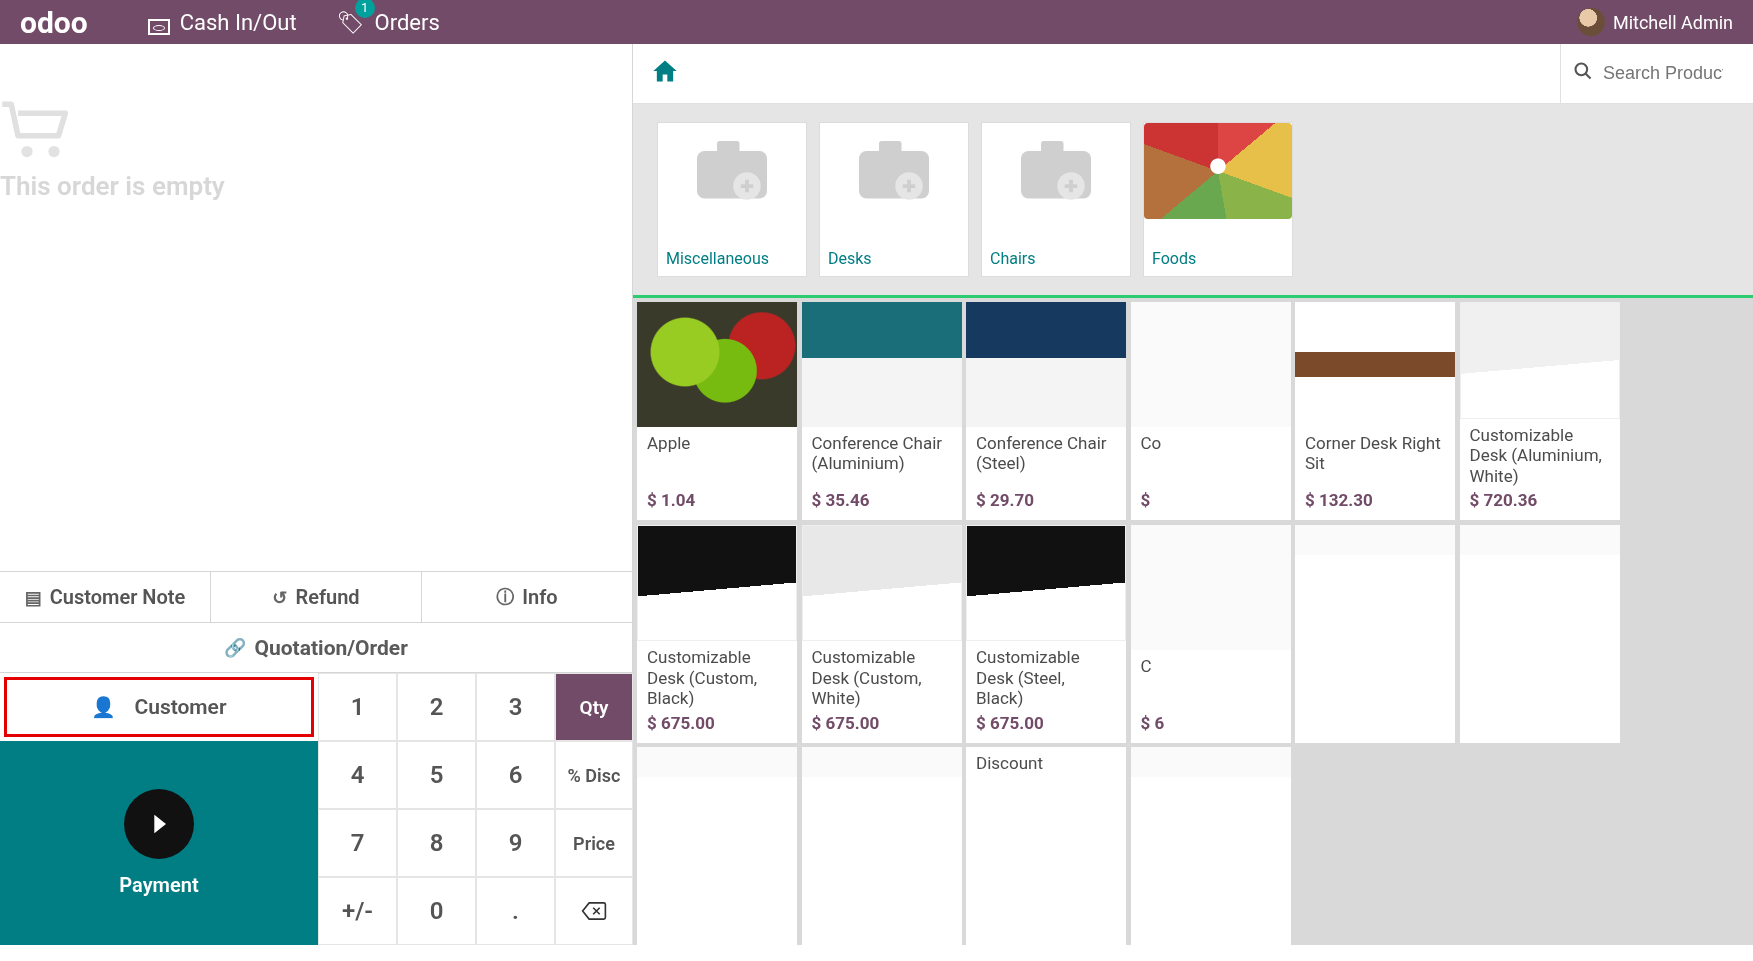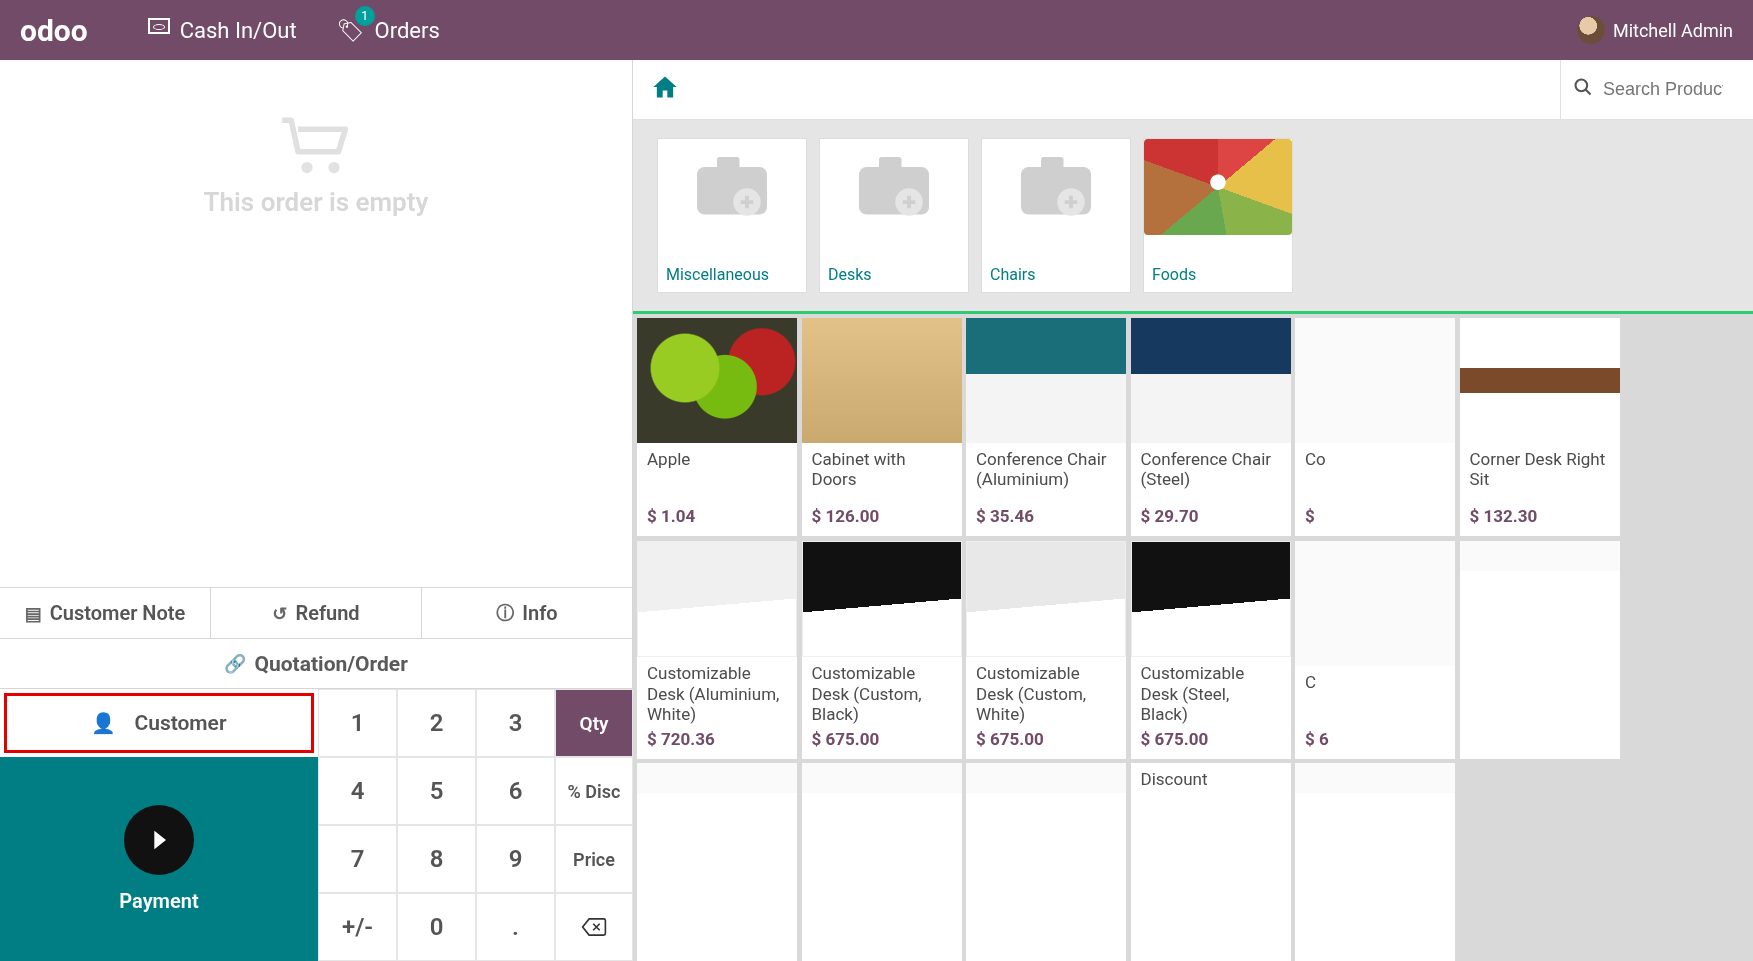--- a/index.html
+++ b/index.html
@@ -1,37 +1,37 @@
 <!DOCTYPE html>
 <html><head>
 <meta charset="utf-8">
 <style>
   * { box-sizing: border-box; margin: 0; padding: 0; }
   html, body { height: 100%; }
   body { font-family: -apple-system, BlinkMacSystemFont, "Segoe UI", Roboto, "Lato", sans-serif; font-size: 16px; color: #333; overflow: hidden; }
 
   
-  .topbar { background: #714b67; height: 60px; display: flex; align-items: center; padding: 0 20px; color: #fff; }
+  .topbar { background: #714b67; height: 44px; display: flex; align-items: center; padding: 0 20px; color: #fff; }
   .logo { font-weight: 700; font-size: 30px; letter-spacing: 0; color: #fff; margin-right: 60px; }
   .top-actions { display: flex; gap: 40px; align-items: center; flex: 1; }
-  .top-action { display: flex; align-items: flex-start; gap: 10px; font-size: 22px; cursor: pointer; color: #fff; }
+  .top-action { display: flex; align-items: flex-end; gap: 10px; font-size: 22px; cursor: pointer; color: #fff; }
   .icon-box { width: 22px; height: 16px; border: 2px solid #fff; position: relative; }
   .icon-box::before { content: ""; position: absolute; left: 3px; right: 3px; top: 4px; height: 4px; border: 1.5px solid #fff; border-radius: 50%; }
   .badge-wrap { position: relative; }
   .badge { position: absolute; top: -12px; right: -10px; background: #00a09d; color: #fff; font-size: 13px; border-radius: 50%; width: 20px; height: 20px; display: flex; align-items: center; justify-content: center; }
   .tag-icon { font-size: 22px; transform: rotate(0deg); }
   .user-area { display: flex; align-items: center; gap: 8px; font-size: 18px; cursor: pointer; }
   .avatar { width: 28px; height: 28px; border-radius: 50%; background: radial-gradient(circle at 40% 35%, #e8c9a8 0 35%, #6b4e3a 36% 100%); }
 
   
   .main { display: flex; height: calc(100% - 60px); }
 
   
   .left { width: 633px; display: flex; flex-direction: column; border-right: 1px solid #d6d6d6; }
-  .order-empty { flex: 1; display: flex; flex-direction: column; align-items: center; justify-content: flex-start; padding-top: 55px; color: #d1d1d1; }
+  .order-empty { flex: 1; display: flex; flex-direction: column; justify-content: flex-start; padding-top: 55px; color: #d1d1d1; }
   .cart-svg { width: 72px; height: 60px; fill: #e2e2e2; }
   .empty-text { margin-top: 12px; font-size: 26px; font-weight: 600; color: #d7d7d7; }
 
   .action-row { display: flex; border-top: 1px solid #d6d6d6; border-bottom: 1px solid #d6d6d6; height: 52px; }
   .action-btn { flex: 1; display: flex; align-items: center; justify-content: center; gap: 8px; font-size: 20px; font-weight: 600; color: #555; cursor: pointer; border-right: 1px solid #d6d6d6; }
   .action-btn:last-child { border-right: none; }
   .action-btn .ic { font-size: 18px; color: #666; }
 
   .quote-row { height: 50px; border-bottom: 1px solid #d6d6d6; display: flex; align-items: center; justify-content: center; gap: 8px; font-size: 21px; font-weight: 700; color: #5a5a5a; cursor: pointer; }
   .link-ic { font-size: 18px; }
@@ -245,25 +245,20 @@
     </div>
 
     <div class="prod-grid">
 
       <div class="prod-card">
           <div class="prod-img img-apple"></div>
           <div class="prod-name">Apple</div>
           <div class="prod-price">$ 1.04</div>
         </div>
       <div class="prod-card">
-          <div class="prod-img img-cabinet"></div>
-          <div class="prod-name">Cabinet with Doors</div>
-          <div class="prod-price">$ 126.00</div>
-        </div>
-      <div class="prod-card">
           <div class="prod-img img-chairT"></div>
           <div class="prod-name">Conference Chair (Aluminium)</div>
           <div class="prod-price">$ 35.46</div>
         </div>
       <div class="prod-card">
           <div class="prod-img img-chairN"></div>
           <div class="prod-name">Conference Chair (Steel)</div>
           <div class="prod-price">$ 29.70</div>
         </div>
       <div class="prod-card">

